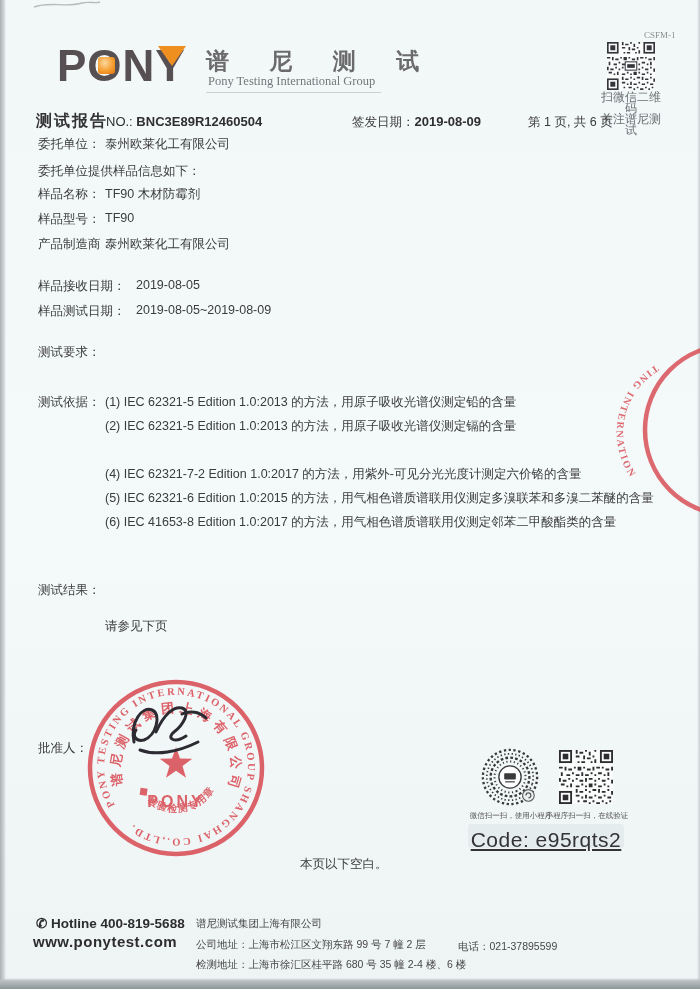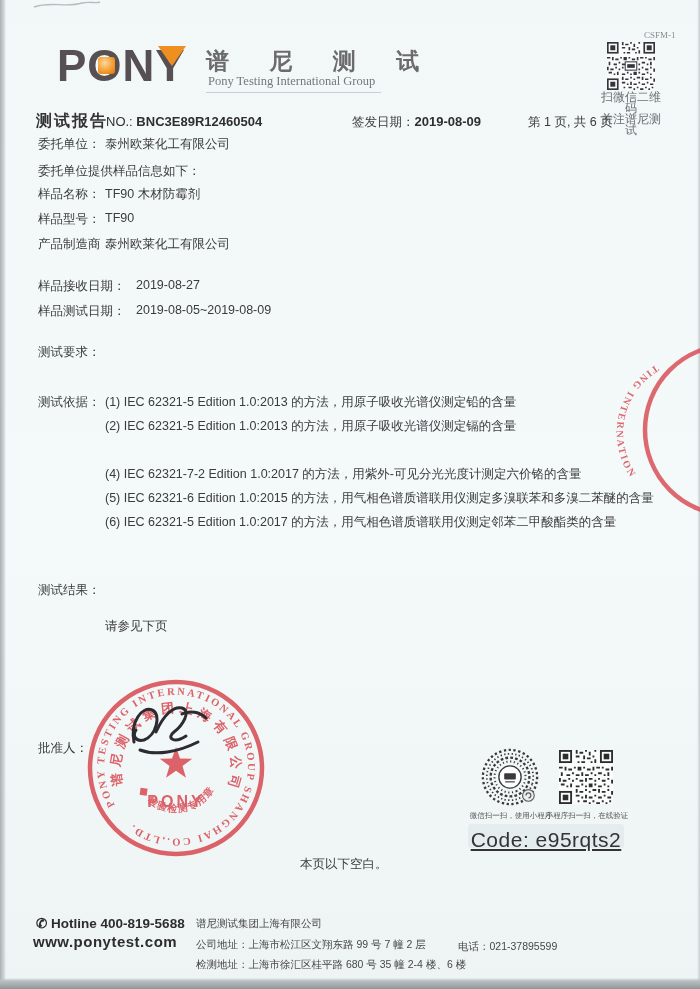--- a/index.html
+++ b/index.html
@@ -90,32 +90,32 @@
   <div class="abs t" style="left:38px;top:163px;">委托单位提供样品信息如下：</div>
 
   <div class="abs t" style="left:38px;top:186px;">样品名称：</div>
   <div class="abs t" style="left:105px;top:186px;">TF90 木材防霉剂</div>
   <div class="abs t" style="left:38px;top:211px;">样品型号：</div>
   <div class="abs t" style="left:105px;top:211px;">TF90</div>
   <div class="abs t" style="left:38px;top:236px;">产品制造商：</div>
   <div class="abs t" style="left:105px;top:236px;">泰州欧莱化工有限公司</div>
 
   <div class="abs t" style="left:38px;top:278px;">样品接收日期：</div>
-  <div class="abs t" style="left:136px;top:278px;">2019-08-27</div>
+  <div class="abs t" style="left:136px;top:278px;">2019-08-05</div>
   <div class="abs t" style="left:38px;top:303px;">样品测试日期：</div>
   <div class="abs t" style="left:136px;top:303px;">2019-08-05~2019-08-09</div>
 
   <div class="abs t" style="left:38px;top:344px;">测试要求：</div>
 
   <div class="abs t" style="left:38px;top:394px;">测试依据：</div>
   <div class="abs t" style="left:105px;top:394px;">(1) IEC 62321-5 Edition 1.0:2013 的方法，用原子吸收光谱仪测定铅的含量</div>
   <div class="abs t" style="left:105px;top:418px;">(2) IEC 62321-5 Edition 1.0:2013 的方法，用原子吸收光谱仪测定镉的含量</div>
   <div class="abs t" style="left:105px;top:466px;">(4) IEC 62321-7-2 Edition 1.0:2017 的方法，用紫外-可见分光光度计测定六价铬的含量</div>
   <div class="abs t" style="left:105px;top:490px;">(5) IEC 62321-6 Edition 1.0:2015 的方法，用气相色谱质谱联用仪测定多溴联苯和多溴二苯醚的含量</div>
-  <div class="abs t" style="left:105px;top:514px;">(6) IEC 62321-5 Edition 1.0:2017 的方法，用气相色谱质谱联用仪测定邻苯二甲酸酯类的含量</div>
+  <div class="abs t" style="left:105px;top:514px;">(6) IEC 41653-8 Edition 1.0:2017 的方法，用气相色谱质谱联用仪测定邻苯二甲酸酯类的含量</div>
 
   <div class="abs t" style="left:38px;top:582px;">测试结果：</div>
   <div class="abs t" style="left:105px;top:618px;">请参见下页</div>
 
   <div class="abs t" style="left:38px;top:740px;">批准人：</div>
 
   <svg class="abs" style="left:81px;top:673px;opacity:.84;" width="190" height="190">
     <defs>
       <path id="ringPath" d="M34,132 A72,72 0 1 1 156,132 A72,72 0 0 1 34,132" fill="none"></path>
       <path id="innerTop" d="M42,112 A55.7,55.7 0 1 1 148,112" fill="none"></path>

